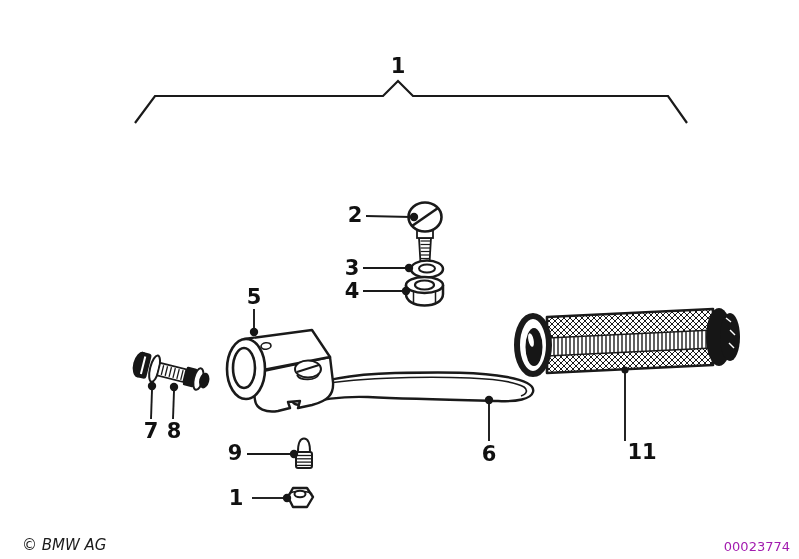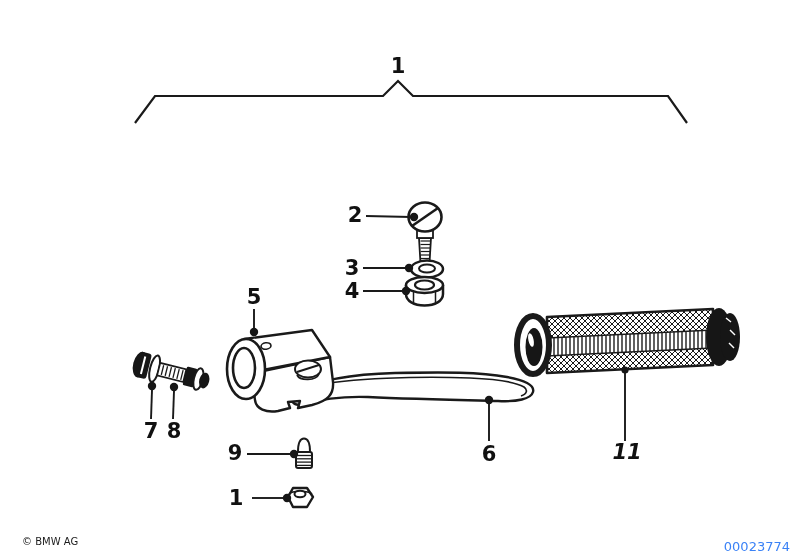--- a/index.html
+++ b/index.html
@@ -17,25 +17,25 @@
     transform:translate(-50%,-50%);
     font-weight:bold;
     font-size:21px;
     color:#111111;
     letter-spacing:0;
     white-space:nowrap;
     user-select:none;
   }
   .footer-copyright {
     position:absolute; left:22px; top:536px;
-    font-size:10px; color:#1c1c1c;
+    font-size:15px; color:#1c1c1c;font-style:italic;
   }
   .footer-number {
     position:absolute; right:9px; top:539px;
-    font-size:13px; color:#3b82f6;
+    font-size:13px; color:#a21caf;
   }
 </style>
 </head>
 <body>
 
 <div class="page">
 
   <svg class="artwork" width="799" height="559" viewBox="0 0 799 559" xmlns="http://www.w3.org/2000/svg">
     <defs>
       <pattern id="xhatch" width="6" height="6" patternUnits="userSpaceOnUse">
@@ -188,18 +188,18 @@
   <div class="callout" style="left:398px; top:66px;">1</div>
   <div class="callout" style="left:355px; top:215px;">2</div>
   <div class="callout" style="left:352px; top:268px;">3</div>
   <div class="callout" style="left:352px; top:291px;">4</div>
   <div class="callout" style="left:254px; top:297px;">5</div>
   <div class="callout" style="left:489px; top:454px;">6</div>
   <div class="callout" style="left:151px; top:431px;">7</div>
   <div class="callout" style="left:174px; top:431px;">8</div>
   <div class="callout" style="left:235px; top:453px;">9</div>
   <div class="callout" style="left:236px; top:498px;">1</div>
-  <div class="callout" style="left:627px; top:452px;font-style:italic;">11</div>
+  <div class="callout" style="left:642px; top:452px;">11</div>
 
   <div class="footer-copyright">© BMW AG</div>
   <div class="footer-number">00023774</div>
 
 </div>
 
 </body></html>

